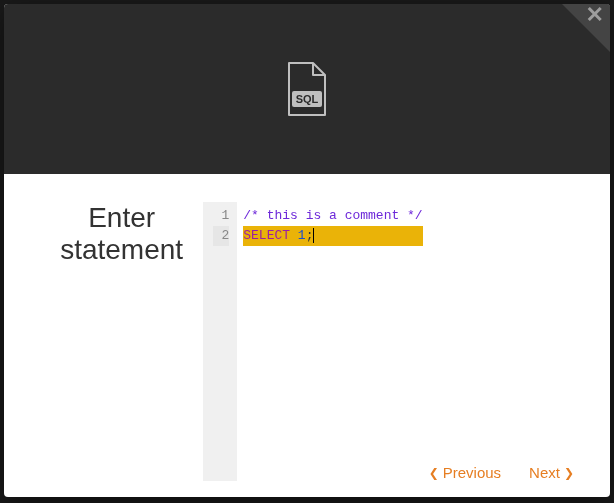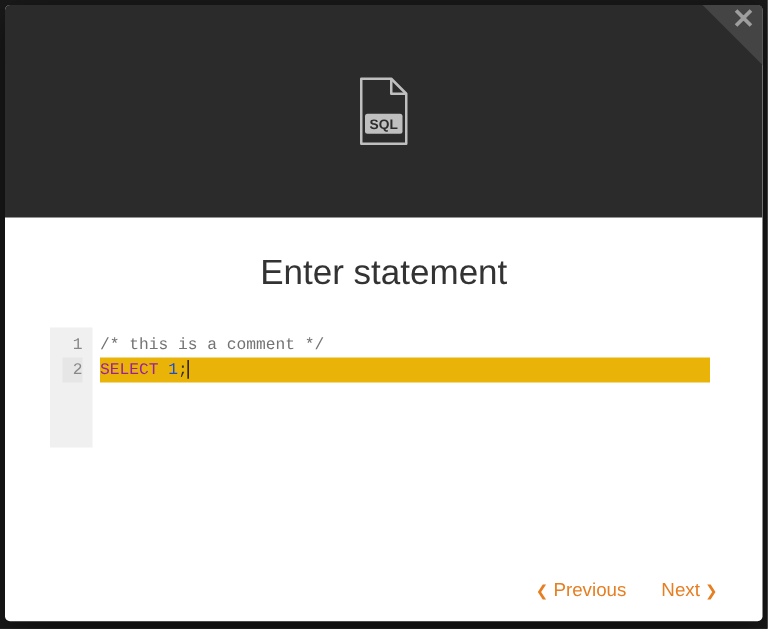--- a/index.html
+++ b/index.html
@@ -21,38 +21,38 @@
     position: absolute; top: -2px; right: -2px; width: 0; height: 0;
     border-style: solid; border-width: 0 52px 52px 0;
     border-color: transparent #444 transparent transparent;
     cursor: pointer;
   }
   .close-x {
     position: absolute; top: 0px; right: 6px;
     color: #9e9e9e; font-size: 22px; font-weight: bold; cursor: pointer;
     line-height: 1;
   }
-  .body { flex: 1; padding: 28px 36px 16px 36px; display: flex; flex-direction: column; }
+  .body { flex: 1; padding: 28px 36px 16px 36px; display: flex; flex-direction: row; }
   .title { text-align: center; font-size: 28px; font-weight: 400; color: #333; margin-bottom: 28px; }
   .editor {
     display: flex; border: none;
     font-family: Menlo, Consolas, "Courier New", monospace; font-size: 13px;
   }
   .gutter {
     background: #f0f0f0; color: #888; text-align: right;
     padding: 4px 8px 4px 10px; user-select: none; min-width: 34px;
     line-height: 20px;
   }
   .code-area {
     flex: 1; padding: 4px 6px; line-height: 20px; white-space: pre;
     min-height: 96px;
   }
   .code-line { height: 20px; }
   .code-line.active { background: #eab308; position: relative; }
-  .tok-comment { color: #737373; }
+  .tok-comment { color: #6d28d9; }
   .tok-keyword { color: #9b1fa3; }
   .tok-number { color: #1a4fcf; }
   .tok-plain { color: #333; }
   .cursor {
     display: inline-block; width: 1px; height: 15px; background: #000;
     vertical-align: middle; margin-left: 0px;
   }
   .gutter-line { height: 20px; }
   .gutter-line.active { background: #e6e6e6; }
   .footer {

